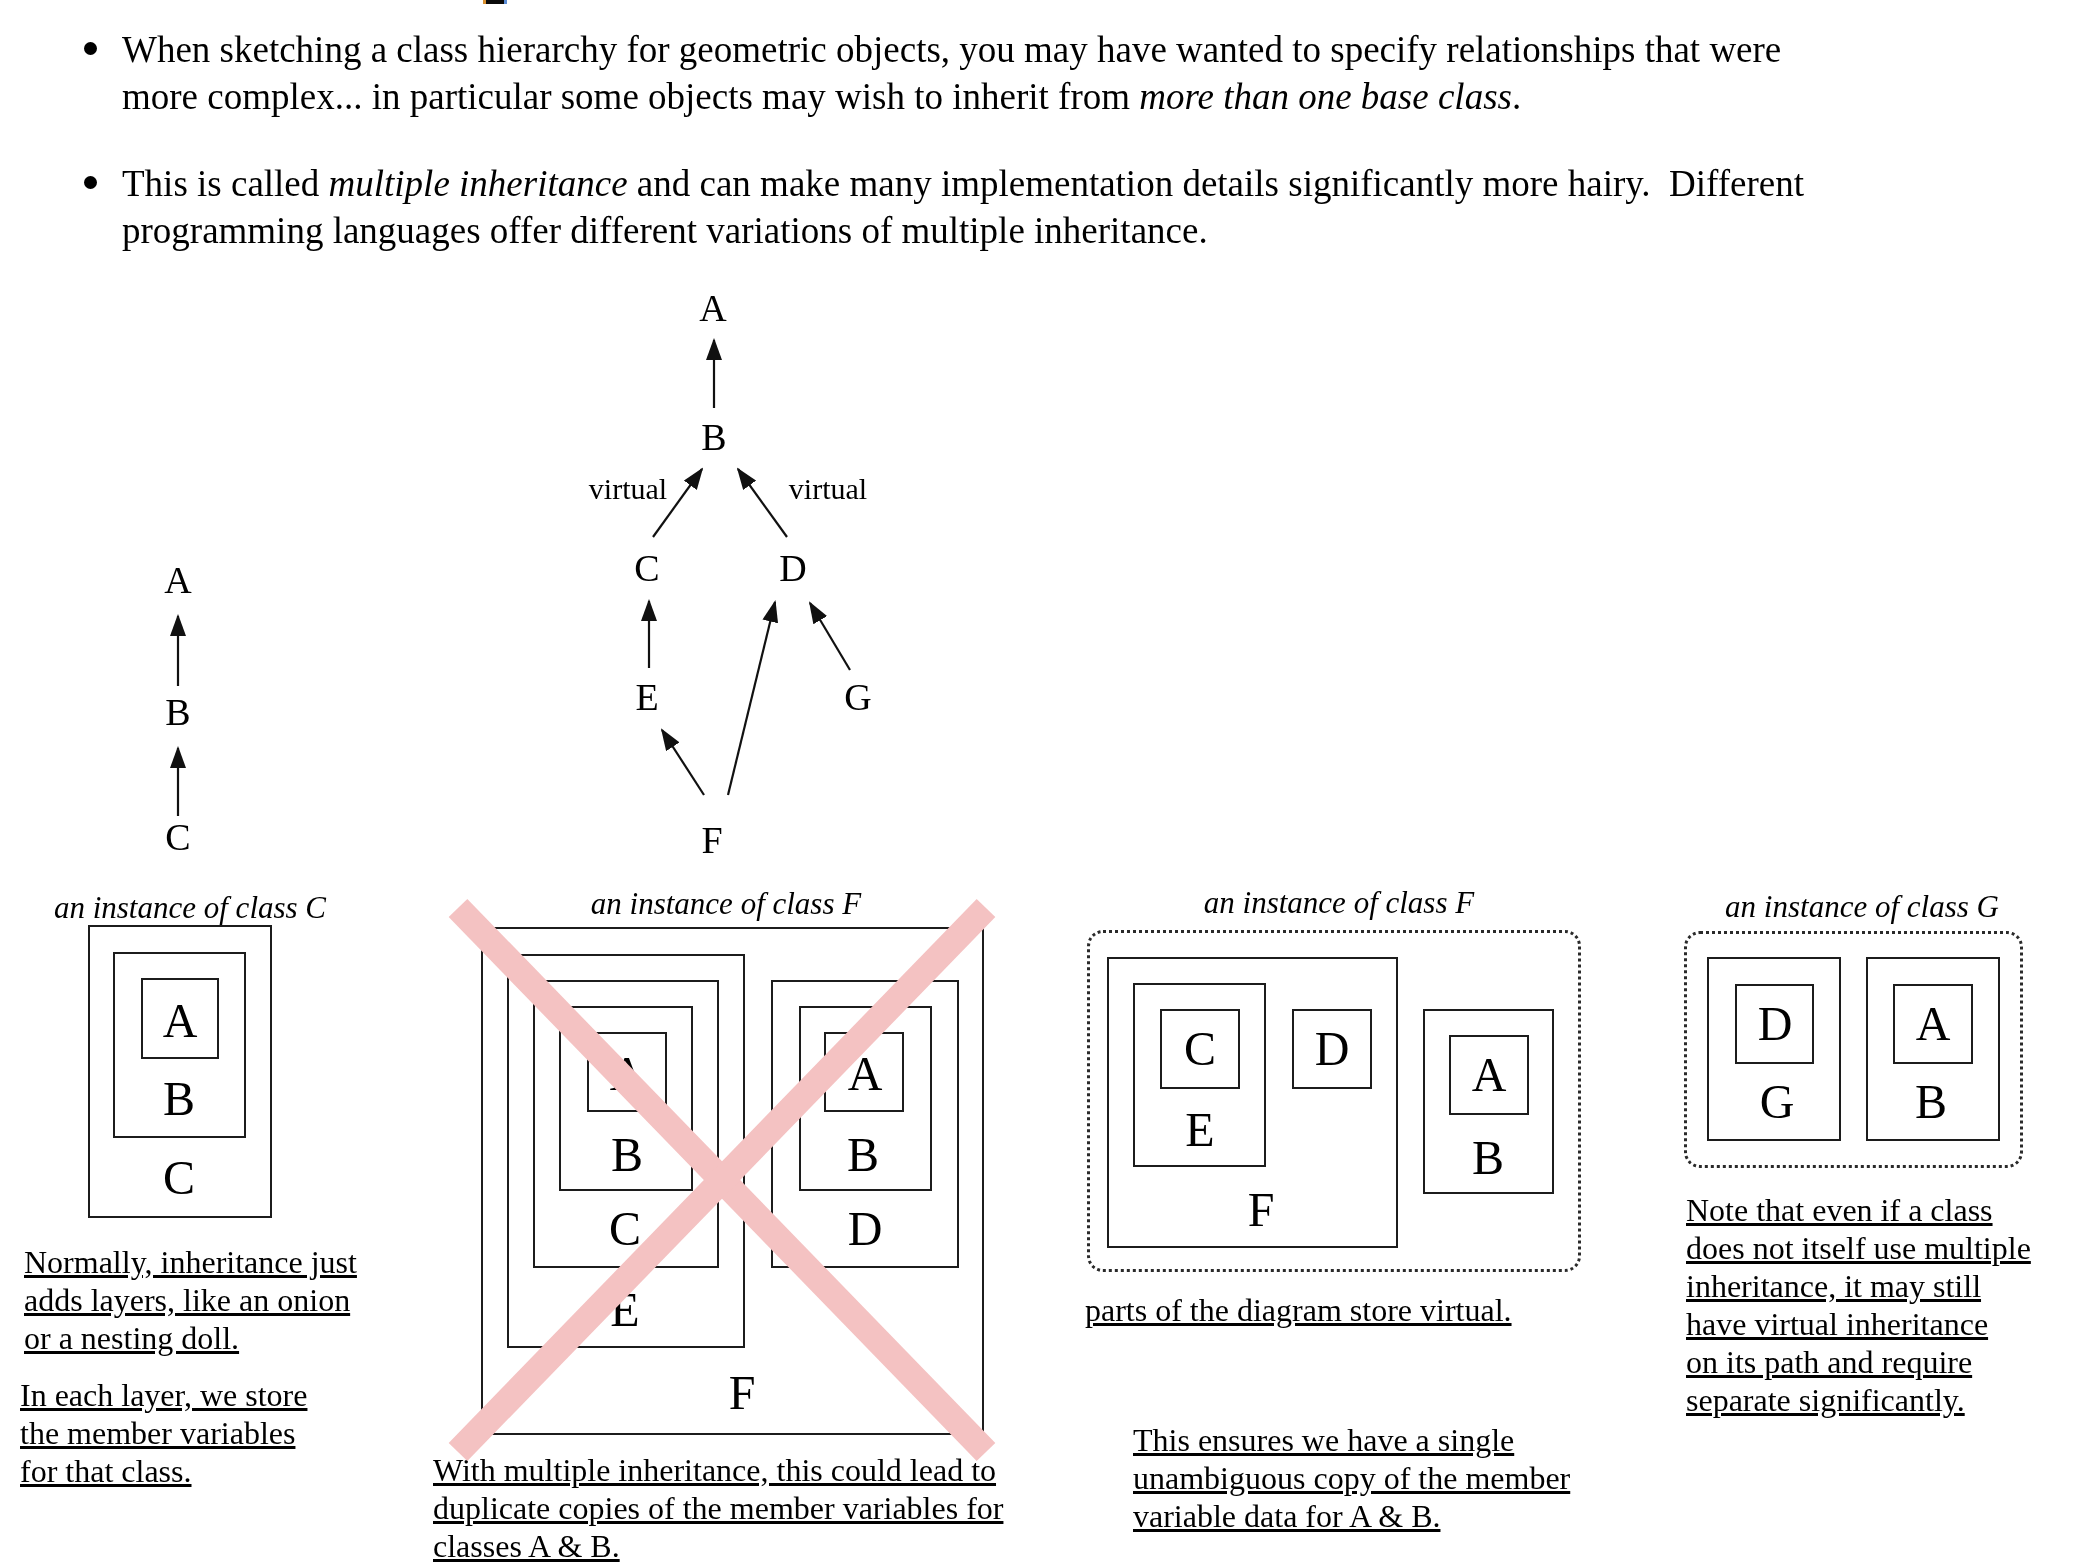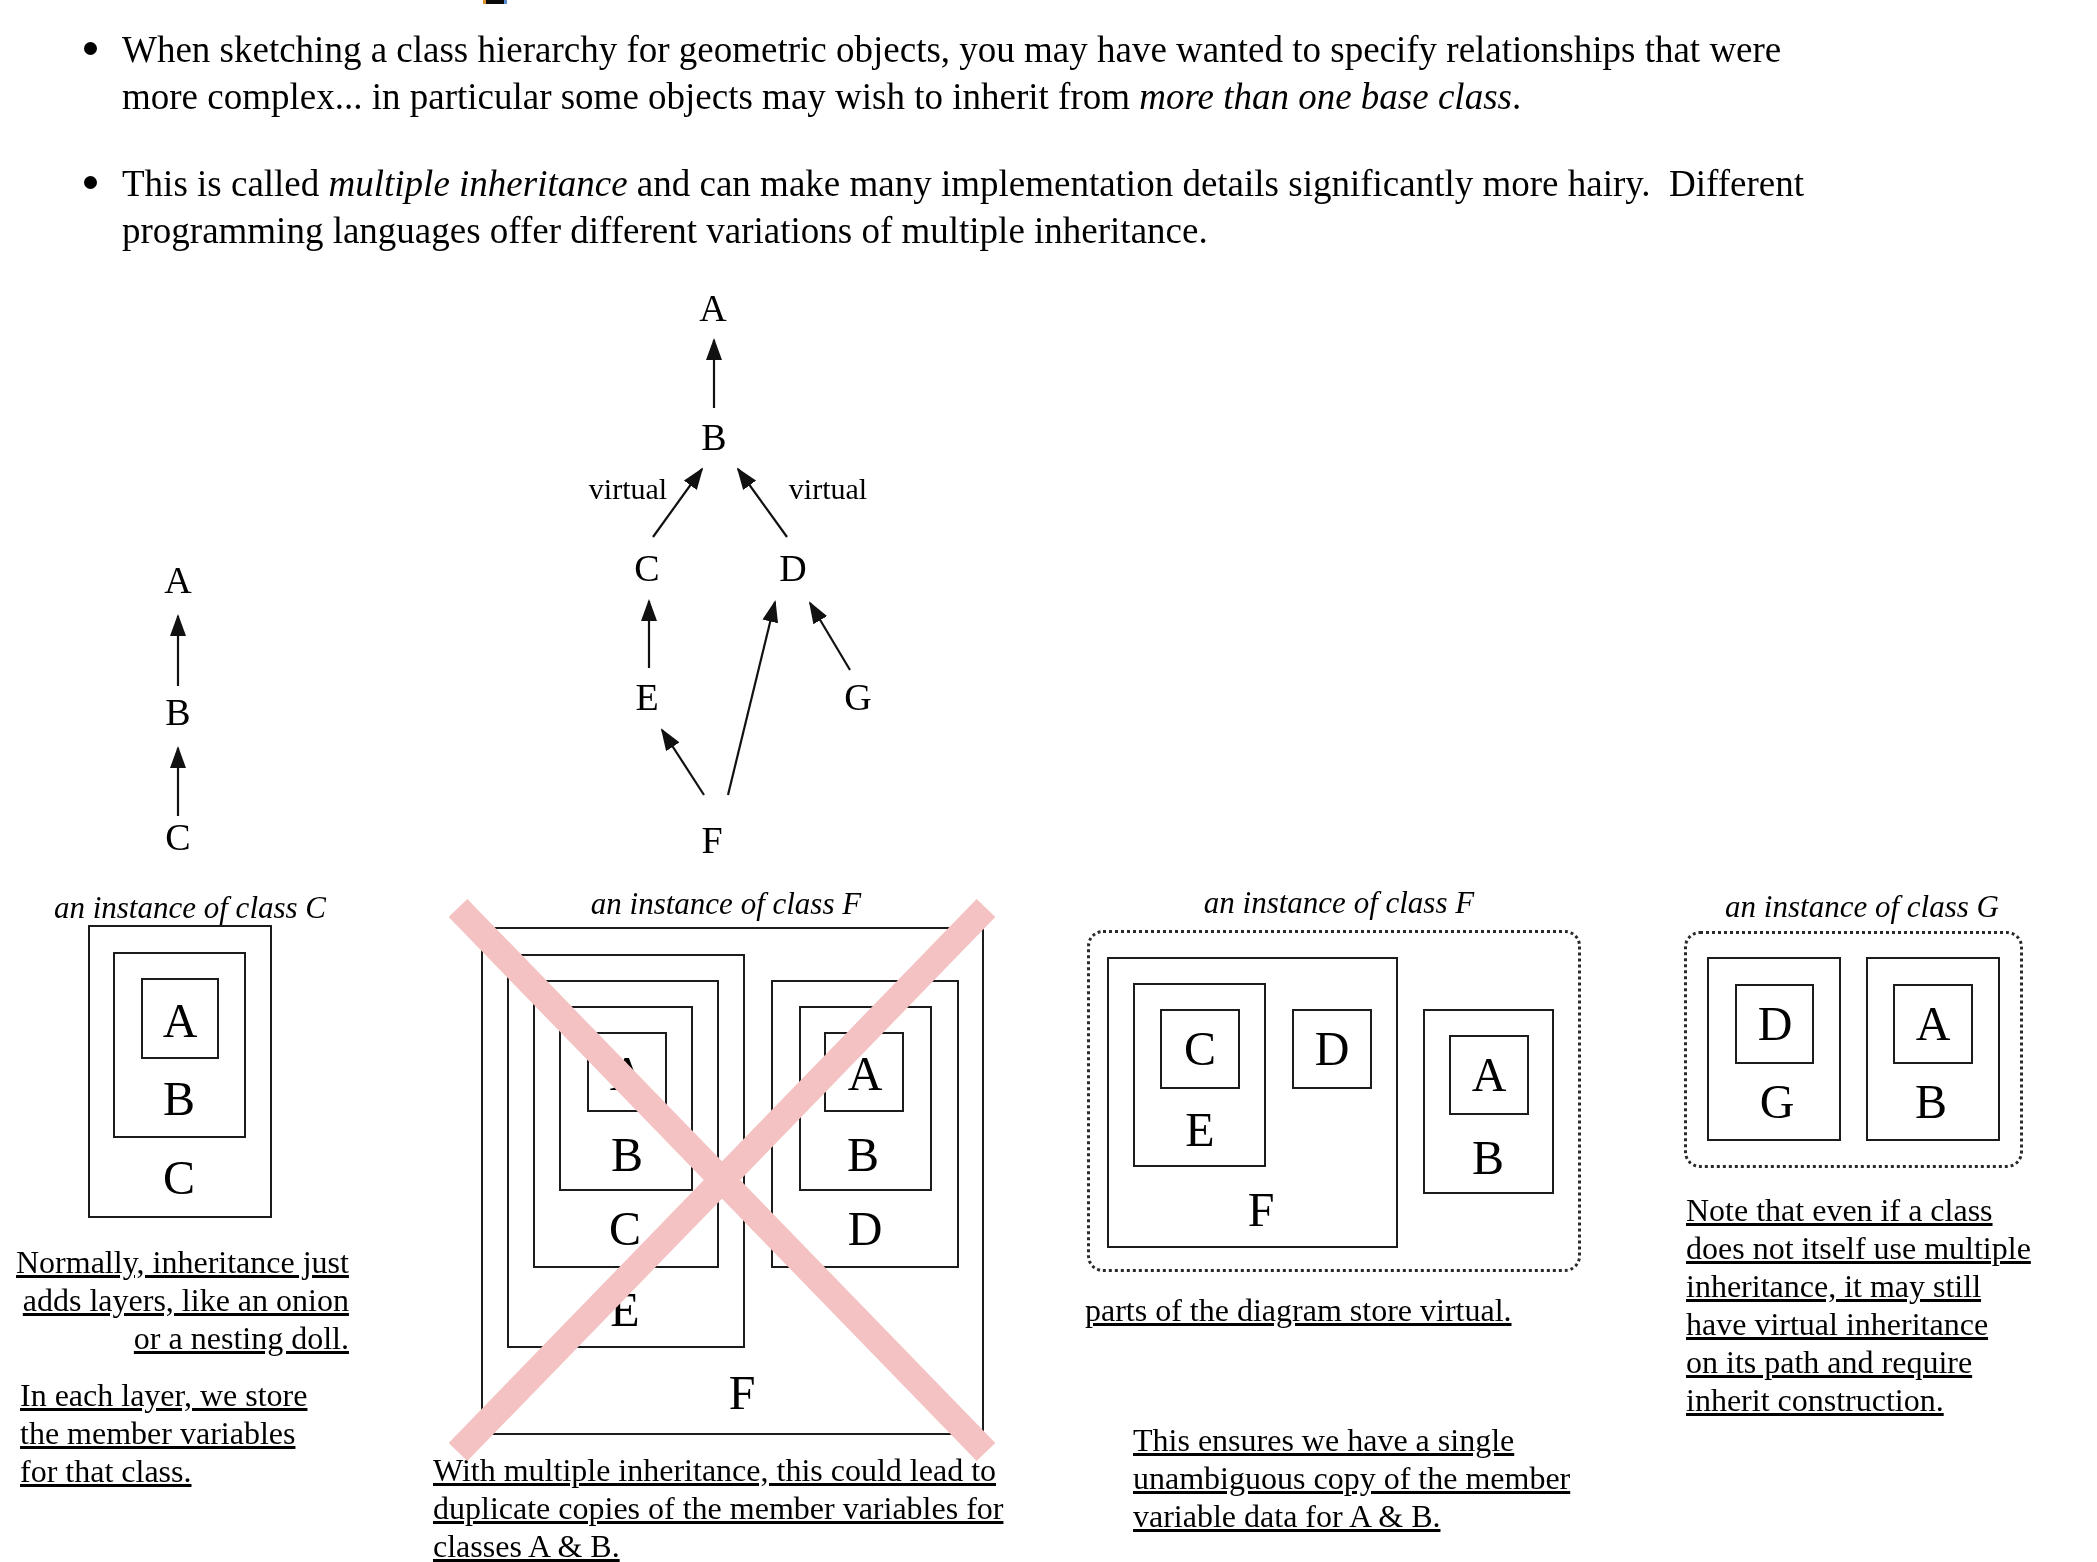--- a/index.html
+++ b/index.html
@@ -80,21 +80,21 @@
 <span class="hnode" style="left:712px;top:840px;">F</span>
 
 <span class="dtitle" style="left:190px;top:908px;">an instance of class C</span>
 <div class="box" style="left:88px;top:925px;width:184px;height:293px;"></div>
 <div class="box" style="left:113px;top:952px;width:133px;height:186px;"></div>
 <div class="box" style="left:141px;top:978px;width:78px;height:81px;"></div>
 <span class="inode" style="left:180px;top:1021px;">A</span>
 <span class="inode" style="left:179px;top:1099px;">B</span>
 <span class="inode" style="left:179px;top:1178px;">C</span>
 
-<div class="cap" style="left:16px;top:1243px;text-align:right;">
+<div class="cap" style="left:24px;top:1243px;">
   <div>Normally, inheritance just</div>
   <div>adds layers, like an onion</div>
   <div>or a nesting doll.</div>
 </div>
 <div class="cap" style="left:20px;top:1376px;">
   <div>In each layer, we store</div>
   <div>the member variables</div>
   <div>for that class.</div>
 </div>
 
@@ -156,19 +156,19 @@
 <span class="inode" style="left:1777px;top:1102px;">G</span>
 <span class="inode" style="left:1933px;top:1024px;">A</span>
 <span class="inode" style="left:1931px;top:1102px;">B</span>
 
 <div class="cap" style="left:1686px;top:1191px;">
   <div>Note that even if a class</div>
   <div>does not itself use multiple</div>
   <div>inheritance, it may still</div>
   <div>have virtual inheritance</div>
   <div>on its path and require</div>
-  <div>inherit construction.</div>
+  <div>separate significantly.</div>
 </div>
 
 <svg class="overlay" width="2097" height="1562" viewBox="0 0 2097 1562" style="z-index:6;">
   <line x1="458" y1="908" x2="986" y2="1452" stroke="#f4c2c2" stroke-width="26"></line>
   <line x1="986" y1="908" x2="458" y2="1452" stroke="#f4c2c2" stroke-width="26"></line>
 </svg>
 
 </body></html>

